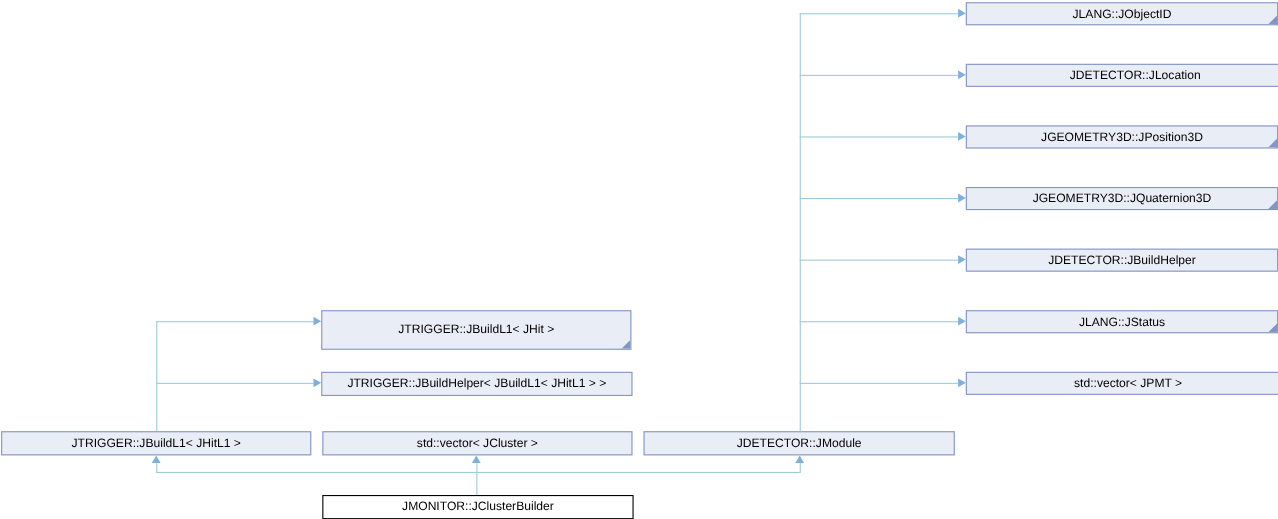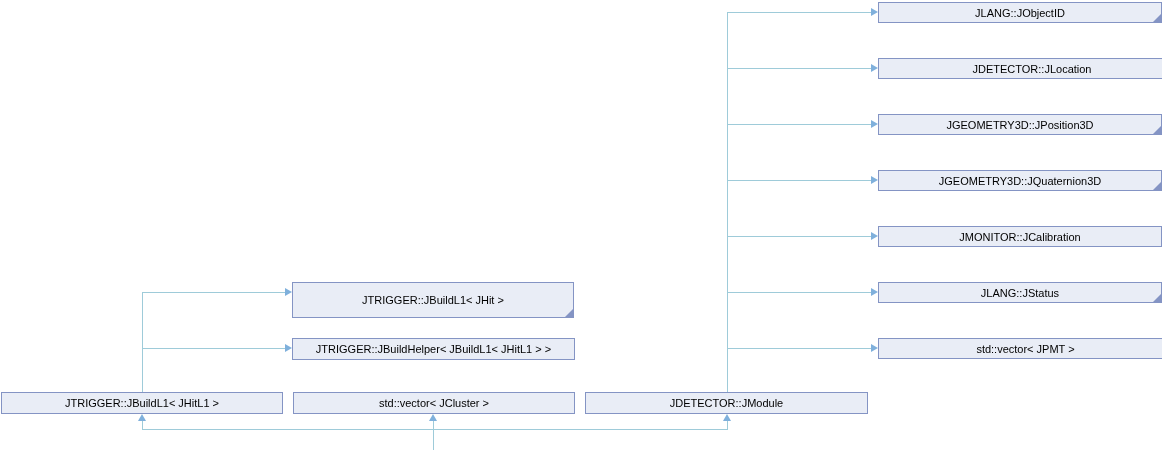--- a/index.html
+++ b/index.html
@@ -54,21 +54,21 @@
   </div>
   <div class="node" style="left:878px;top:114px;width:284px;height:21px">
     <span>JGEOMETRY3D::JPosition3D</span>
     <i class="fold"></i>
   </div>
   <div class="node" style="left:878px;top:170px;width:284px;height:21px">
     <span>JGEOMETRY3D::JQuaternion3D</span>
     <i class="fold"></i>
   </div>
   <div class="node" style="left:878px;top:226px;width:284px;height:21px">
-    <span>JMONITOR::JCalibration</span>
+    <span>JDETECTOR::JBuildHelper</span>
   </div>
   <div class="node" style="left:878px;top:282px;width:284px;height:21px">
     <span>JLANG::JStatus</span>
     <i class="fold"></i>
   </div>
   <div class="node" style="left:878px;top:338px;width:295px;height:21px">
     <span>std::vector&lt; JPMT &gt;</span>
   </div>
 
   <div class="node" style="left:292px;top:282px;width:282px;height:36px">
@@ -82,20 +82,23 @@
   <div class="node" style="left:1px;top:392px;width:282px;height:22px">
     <span>JTRIGGER::JBuildL1&lt; JHitL1 &gt;</span>
   </div>
   <div class="node" style="left:293px;top:392px;width:282px;height:22px">
     <span>std::vector&lt; JCluster &gt;</span>
   </div>
   <div class="node" style="left:585px;top:392px;width:283px;height:22px">
     <span>JDETECTOR::JModule</span>
   </div>
 
+  <div class="node current" style="left:293px;top:450px;width:283px;height:22px">
+    <span>JMONITOR::JClusterBuilder</span>
+  </div>
 
   <div class="vline" style="left:727px;top:12px;height:380px"></div>
   <div class="hline" style="left:727px;top:12px;width:144px"></div>
   <div class="arrow-right" style="left:871px;top:8px"></div>
   <div class="hline" style="left:727px;top:68px;width:144px"></div>
   <div class="arrow-right" style="left:871px;top:64px"></div>
   <div class="hline" style="left:727px;top:124px;width:144px"></div>
   <div class="arrow-right" style="left:871px;top:120px"></div>
   <div class="hline" style="left:727px;top:180px;width:144px"></div>
   <div class="arrow-right" style="left:871px;top:176px"></div>

